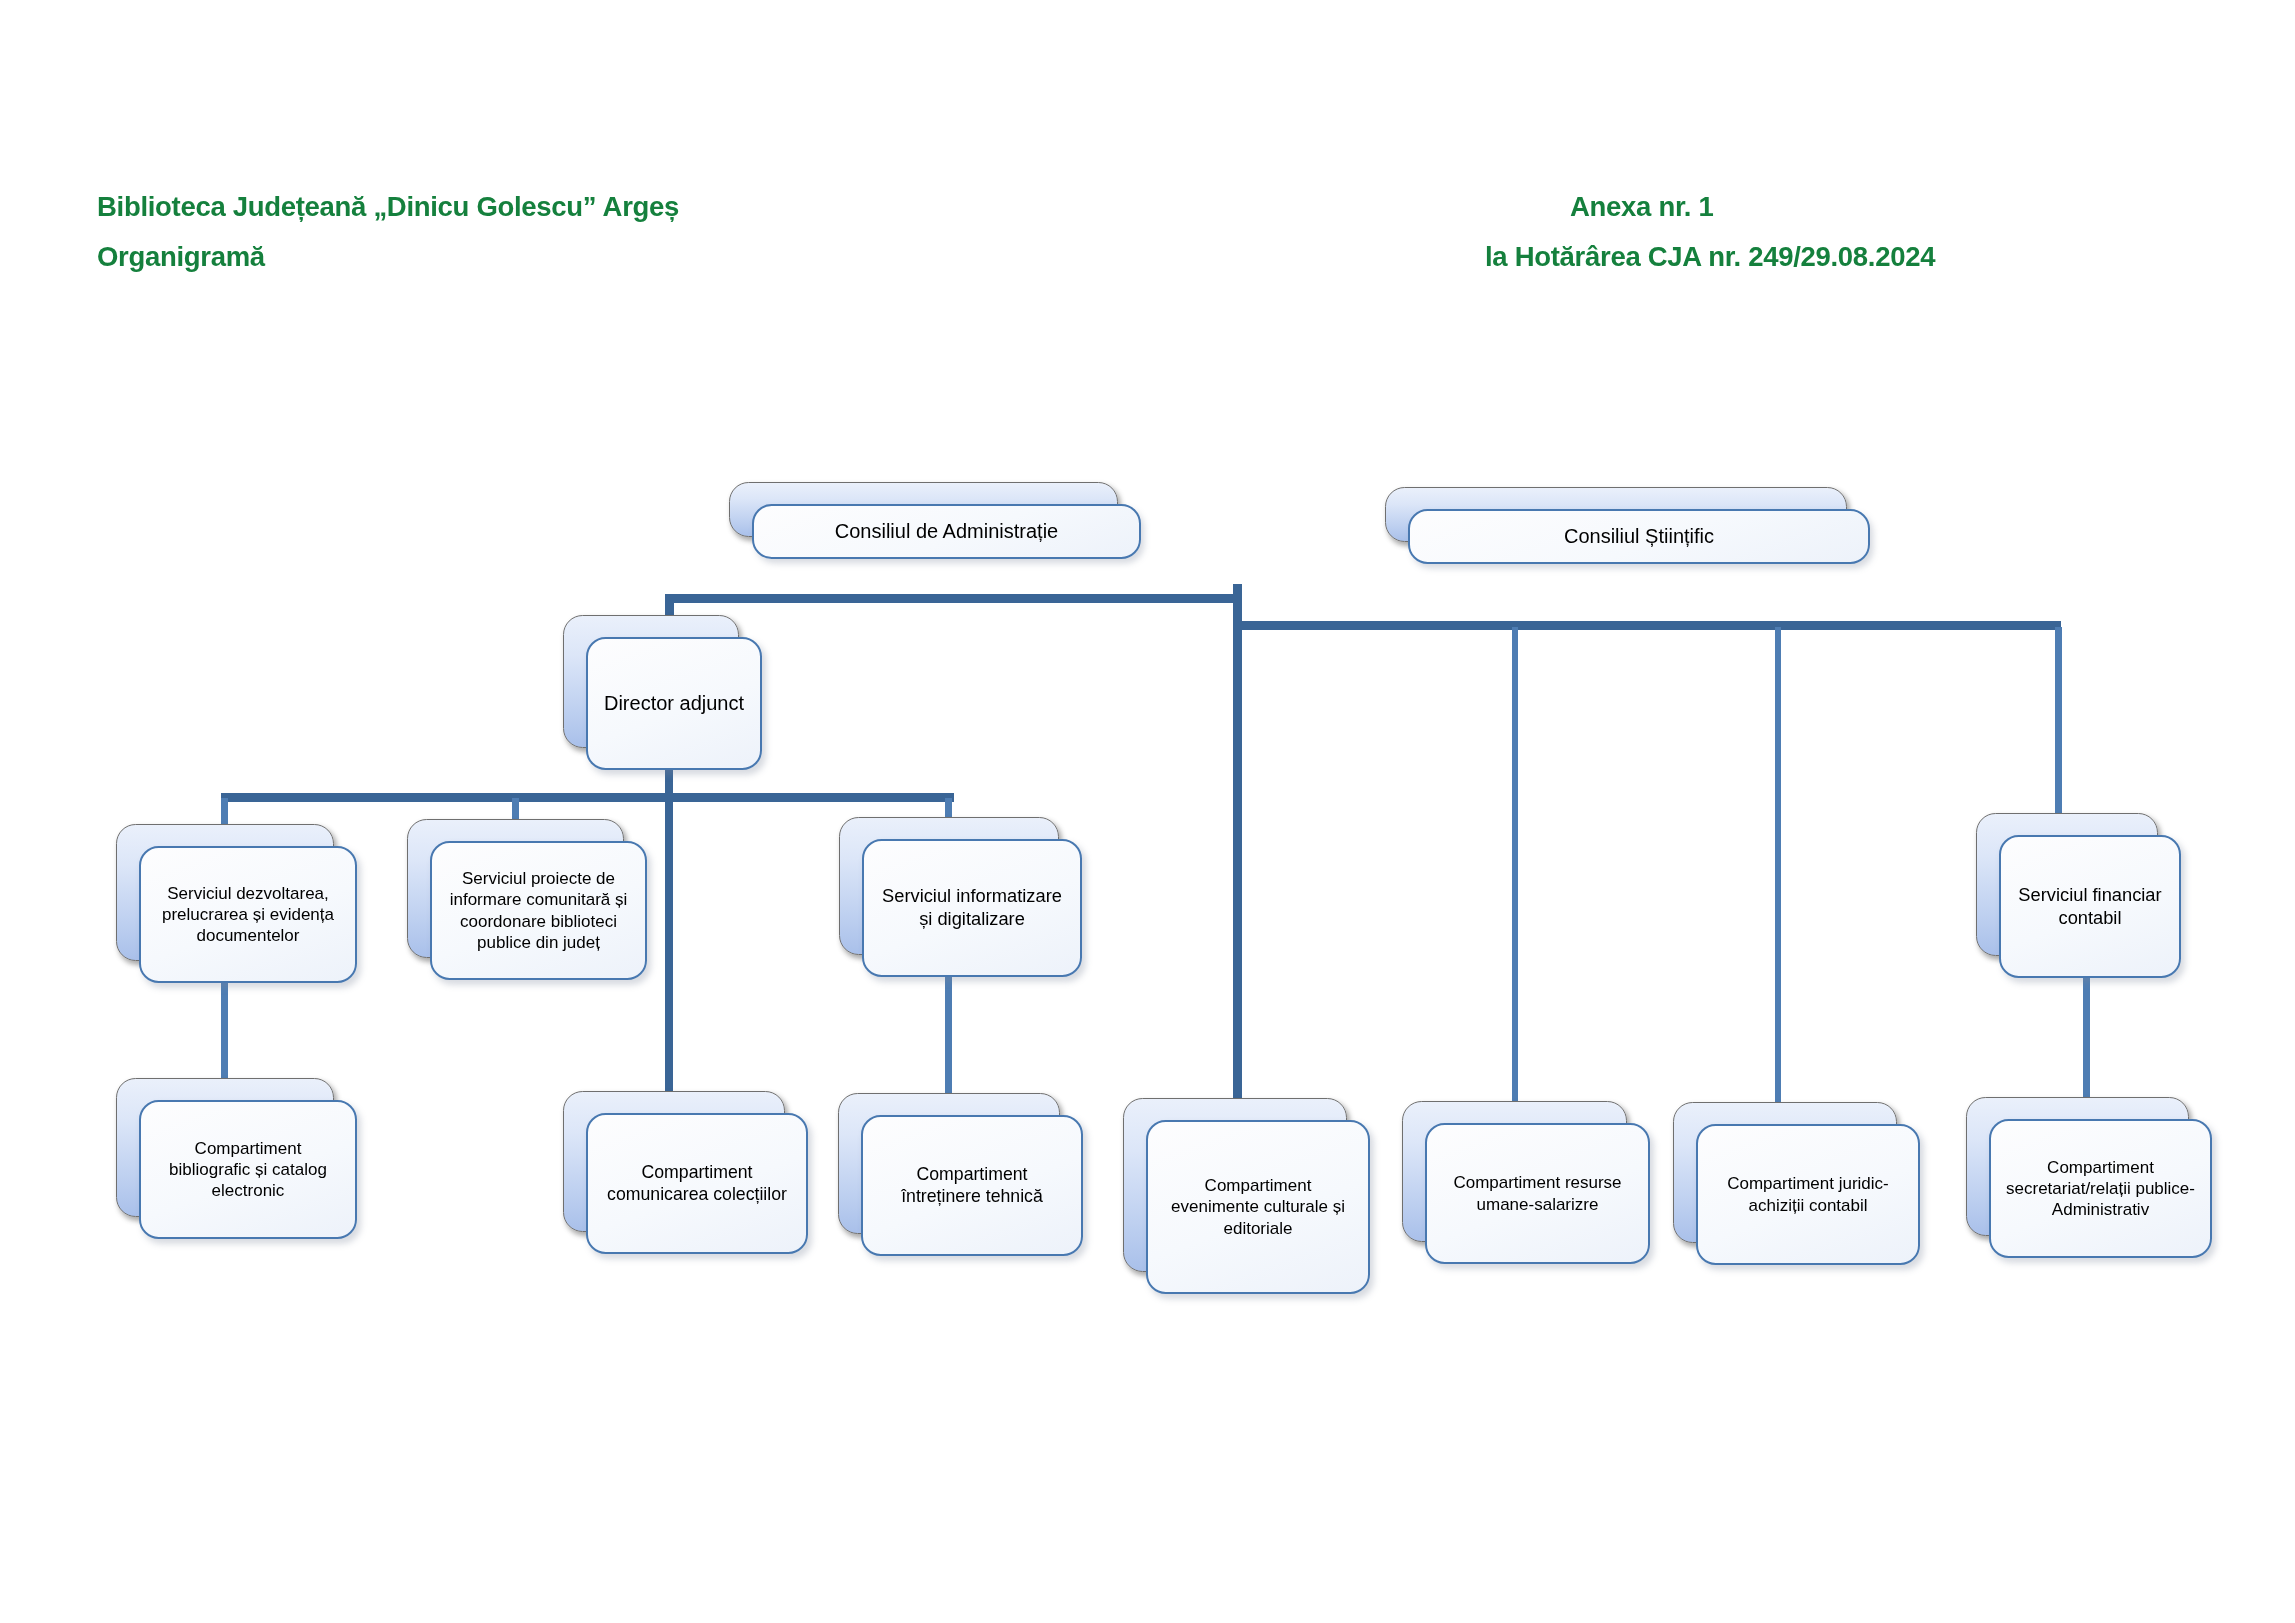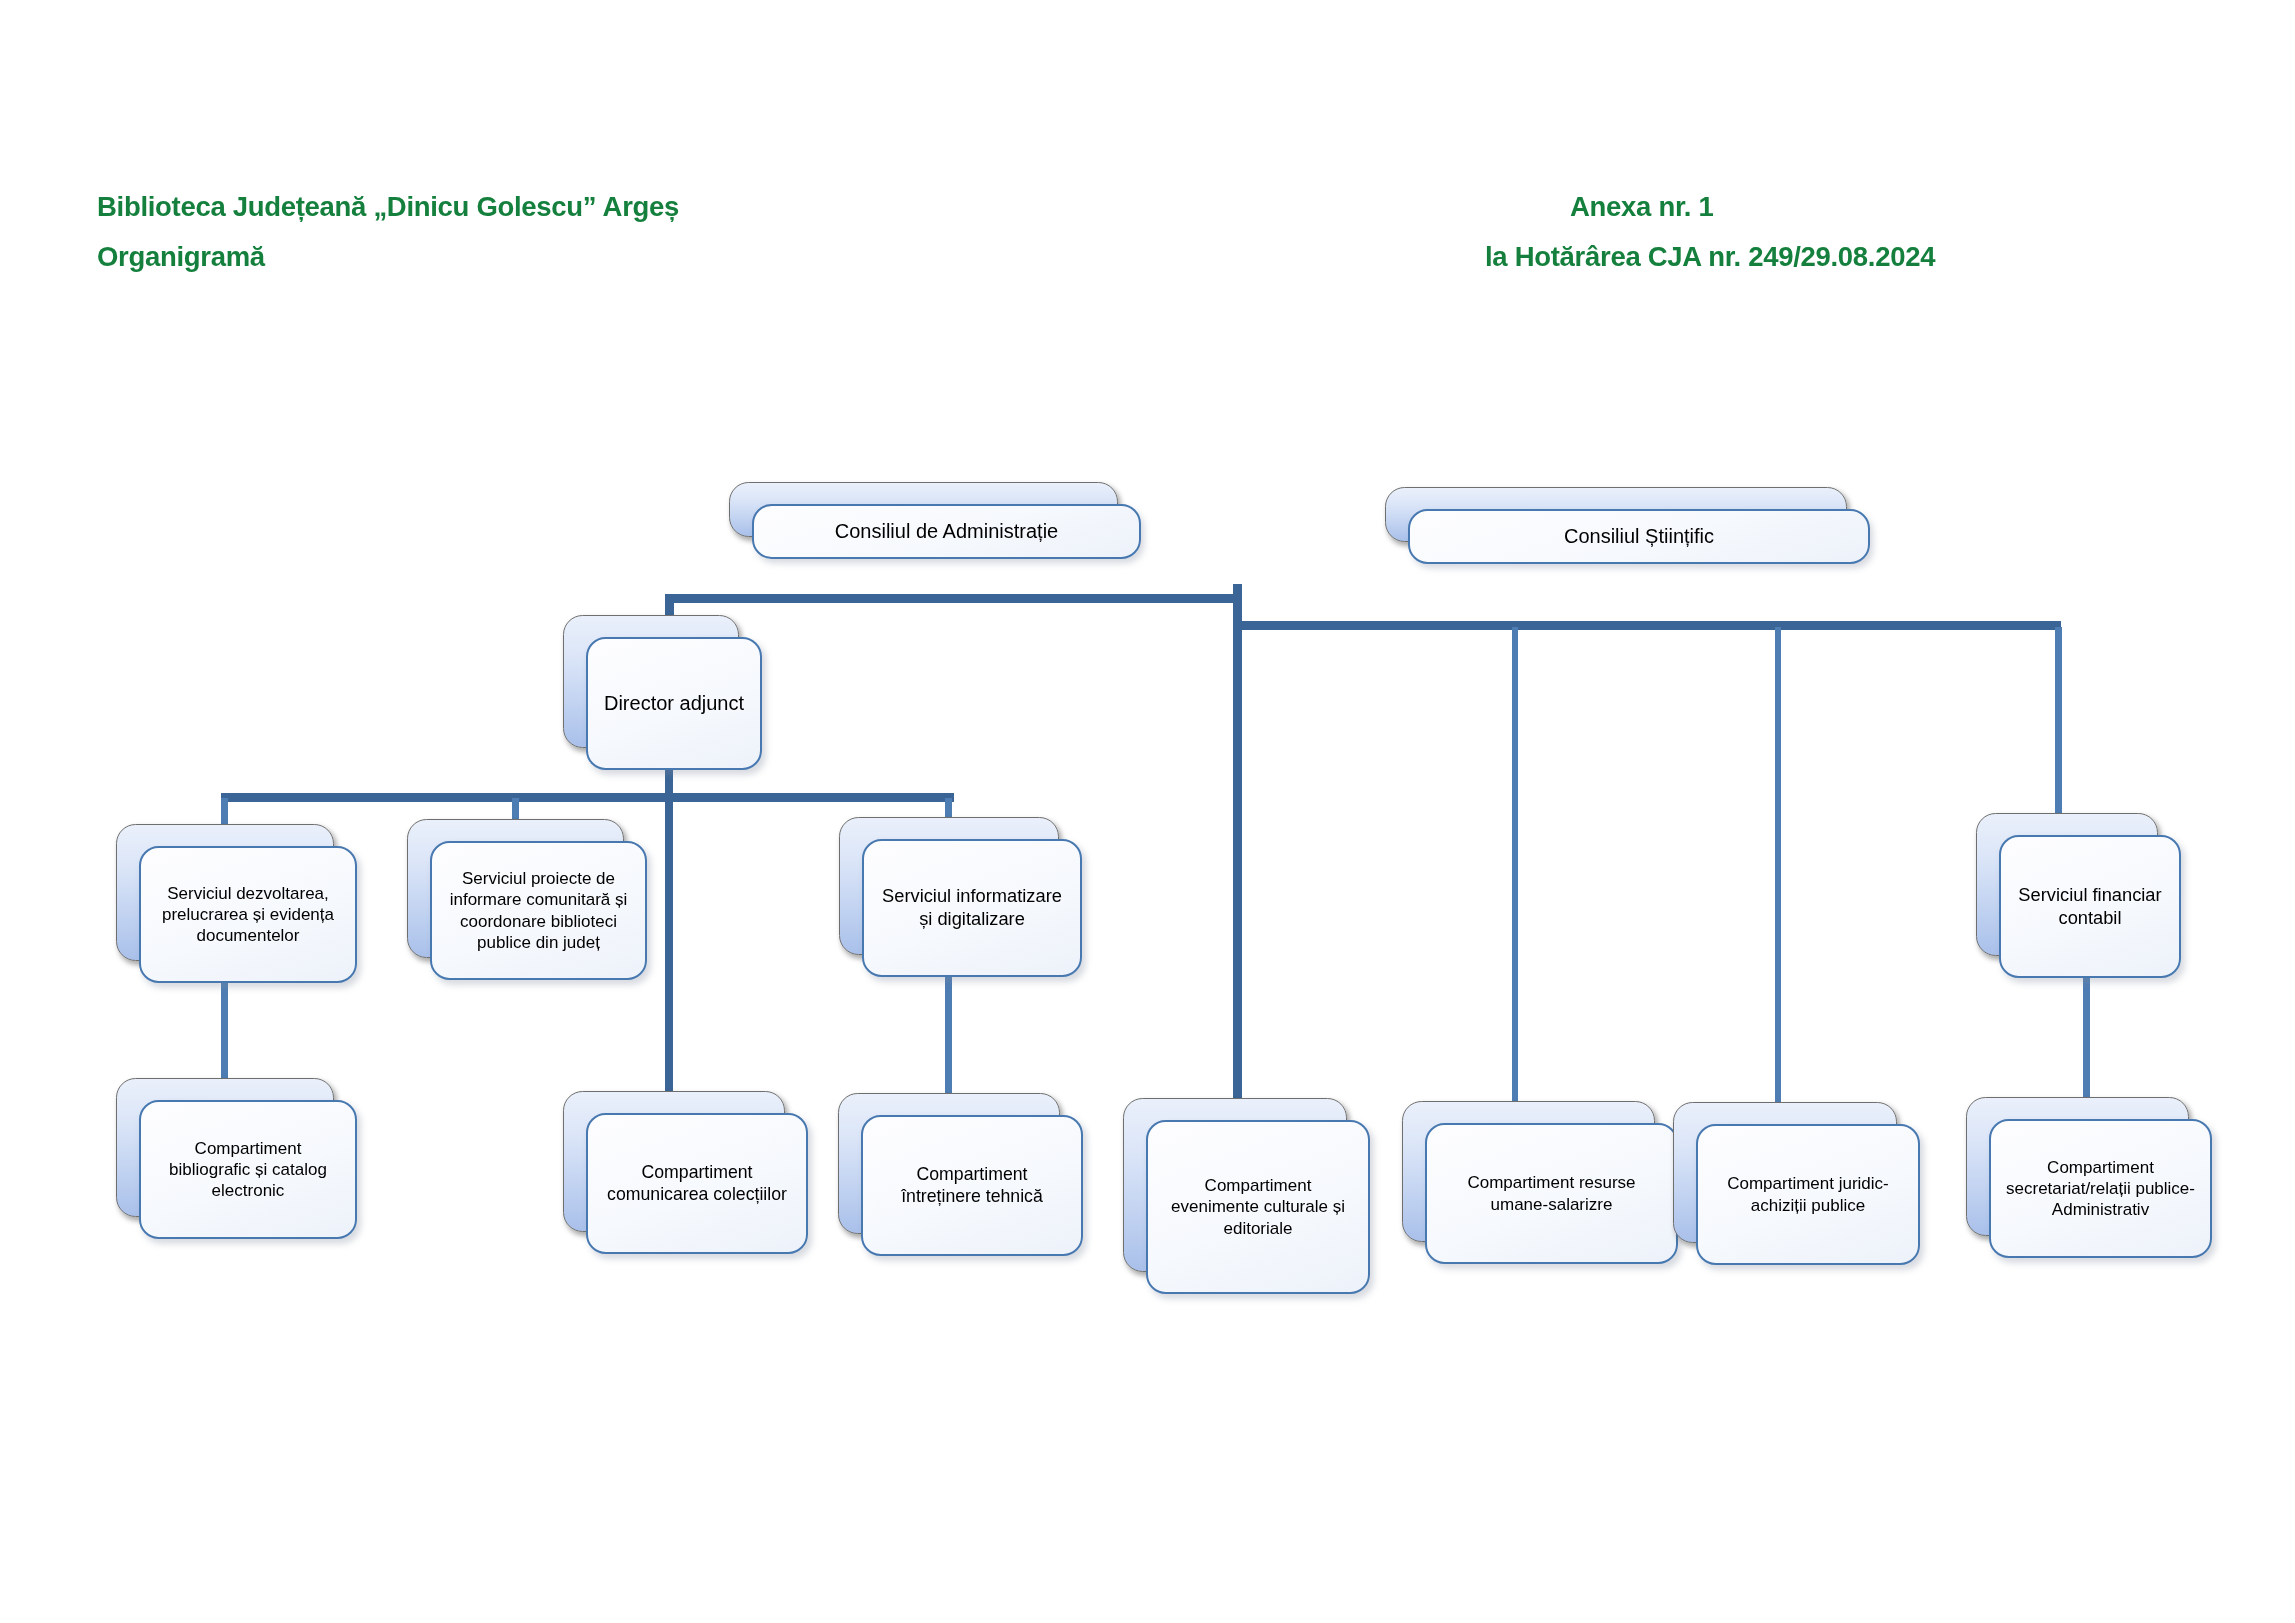--- a/index.html
+++ b/index.html
@@ -113,30 +113,30 @@
       <div class="node-box" style="border-color: rgb(72, 120, 176);">
         <div class="node-label" style="font-size: 17.7px;">Compartiment întreținere tehnică</div>
       </div>
     </div>
     <div class="node" style="left: 1146px; top: 1120px; width: 224px; height: 174px;">
       <div class="node-shadow"></div>
       <div class="node-box" style="border-color: rgb(72, 120, 176);">
         <div class="node-label" style="font-size: 17px;">Compartiment evenimente culturale și editoriale</div>
       </div>
     </div>
-    <div class="node" style="left: 1425px; top: 1123px; width: 225px; height: 141px; padding-left: 28px;">
+    <div class="node" style="left: 1425px; top: 1123px; width: 225px; height: 141px;">
       <div class="node-shadow"></div>
       <div class="node-box" style="border-color: rgb(72, 120, 176);">
         <div class="node-label" style="font-size: 17px;">Compartiment resurse umane-salarizre</div>
       </div>
     </div>
     <div class="node" style="left: 1696px; top: 1124px; width: 224px; height: 141px;">
       <div class="node-shadow"></div>
       <div class="node-box" style="border-color: rgb(72, 120, 176);">
-        <div class="node-label" style="font-size: 17px;">Compartiment juridic-achiziții publice</div>
+        <div class="node-label" style="font-size: 17px;">Compartiment juridic-achiziții contabil</div>
       </div>
     </div>
     <div class="node" style="left: 1989px; top: 1119px; width: 223px; height: 139px;">
       <div class="node-shadow"></div>
       <div class="node-box" style="border-color: rgb(72, 120, 176);">
         <div class="node-label" style="font-size: 17px;">Compartiment secretariat/relații publice-Administrativ</div>
       </div>
     </div>
   </div>
 

